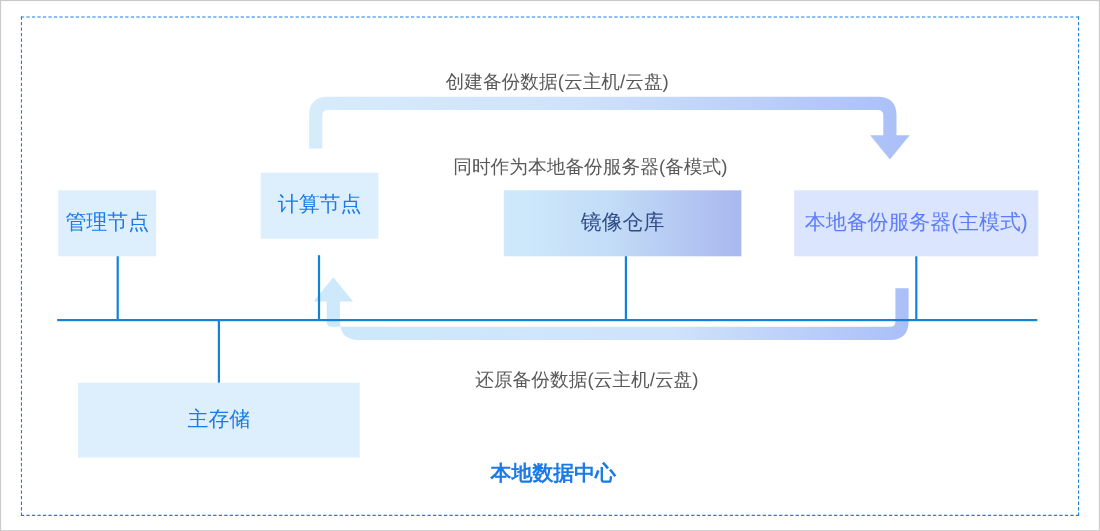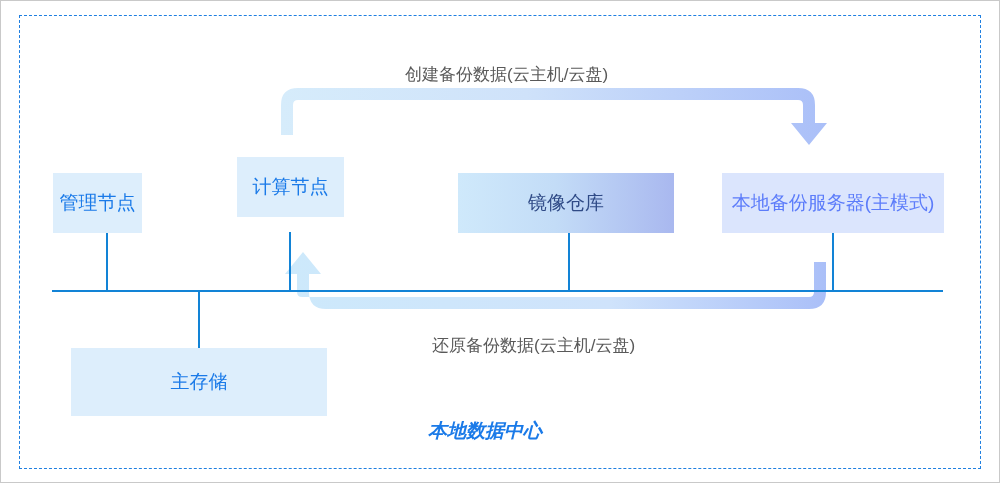--- a/index.html
+++ b/index.html
@@ -192,22 +192,25 @@
   </div>
 
   <div class="node plain" style="left:71px; top:348px; width:256px; height:68px;">
     <span class="node-label">主存储</span>
   </div>
 
   <div class="caption" style="left:405px; top:55px;margin-top:10px;">
     <span>创建备份数据(云主机/云盘)</span>
   </div>
 
+  <div class="caption" style="left:412px; top:142px;">
+    <span>同时作为本地备份服务器(备模式)</span>
+  </div>
 
   <div class="caption" style="left:432px; top:336px;">
     <span>还原备份数据(云主机/云盘)</span>
   </div>
 
-  <div class="title-label" style="left:428px; top:420px;font-style:italic;">
+  <div class="title-label" style="left:446px; top:420px;">
     <span>本地数据中心</span>
   </div>
 
 </div>
 
 </body></html>

